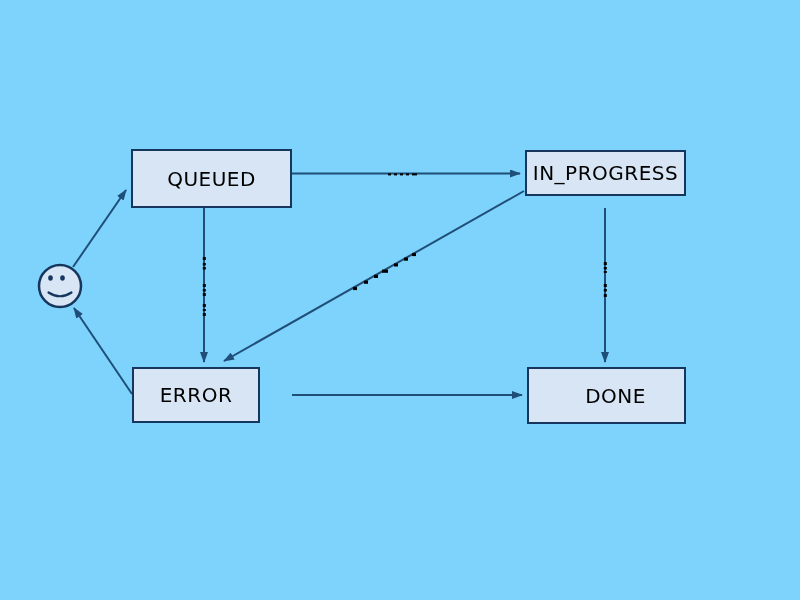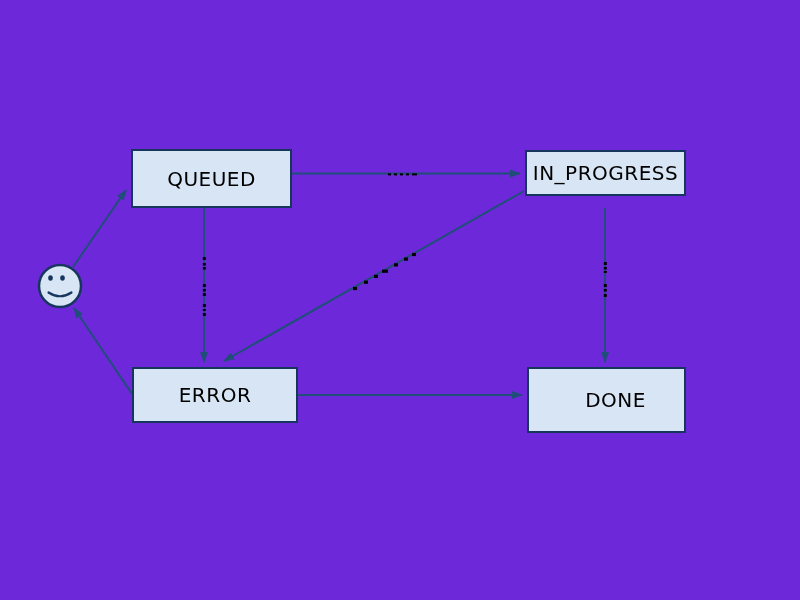--- a/index.html
+++ b/index.html
@@ -8,21 +8,21 @@
     width: 800px;
     height: 600px;
     background: #000000;
     overflow: hidden;
     font-family: "DejaVu Sans", "Liberation Sans", sans-serif;
   }
   .stage {
     position: relative;
     width: 800px;
     height: 600px;
-    background: #6d28d9;
+    background: #7dd3fc;
   }
   .edges-layer {
     position: absolute;
     left: 0; top: 0;
     width: 800px; height: 600px;
   }
   .state-node {
     position: absolute;
     box-sizing: border-box;
     background: #d7e5f4;
@@ -30,22 +30,22 @@
     display: flex;
     align-items: center;
     justify-content: center;
     color: #000000;
     font-size: 20px;
     letter-spacing: 0.5px;
     white-space: nowrap;
   }
   .node-queued      { left: 131px; top: 149px; width: 161px; height: 59px; }
   .node-in-progress { left: 525px; top: 150px; width: 161px; height: 46px; }
-  .node-error       { left: 132px; top: 367px; width: 166px; height: 56px; }
-  .node-done        { left: 527px; top: 367px; width: 159px; height: 66px; padding-left: 18px; }
+  .node-error       { left: 132px; top: 367px; width: 128px; height: 56px; }
+  .node-done        { left: 527px; top: 367px; width: 159px; height: 57px; padding-left: 18px; }
 </style>
 </head>
 <body>
 
 <div class="stage">
 
   <svg class="edges-layer" width="800" height="600" viewBox="0 0 800 600" xmlns="http://www.w3.org/2000/svg">
     <defs>
       <marker id="arrow" viewBox="0 0 11 8" refX="10" refY="4" markerWidth="5.5" markerHeight="4" orient="auto" markerUnits="strokeWidth">
         <path d="M0,0 L11,4 L0,8 z" fill="#1f4e79"></path>

